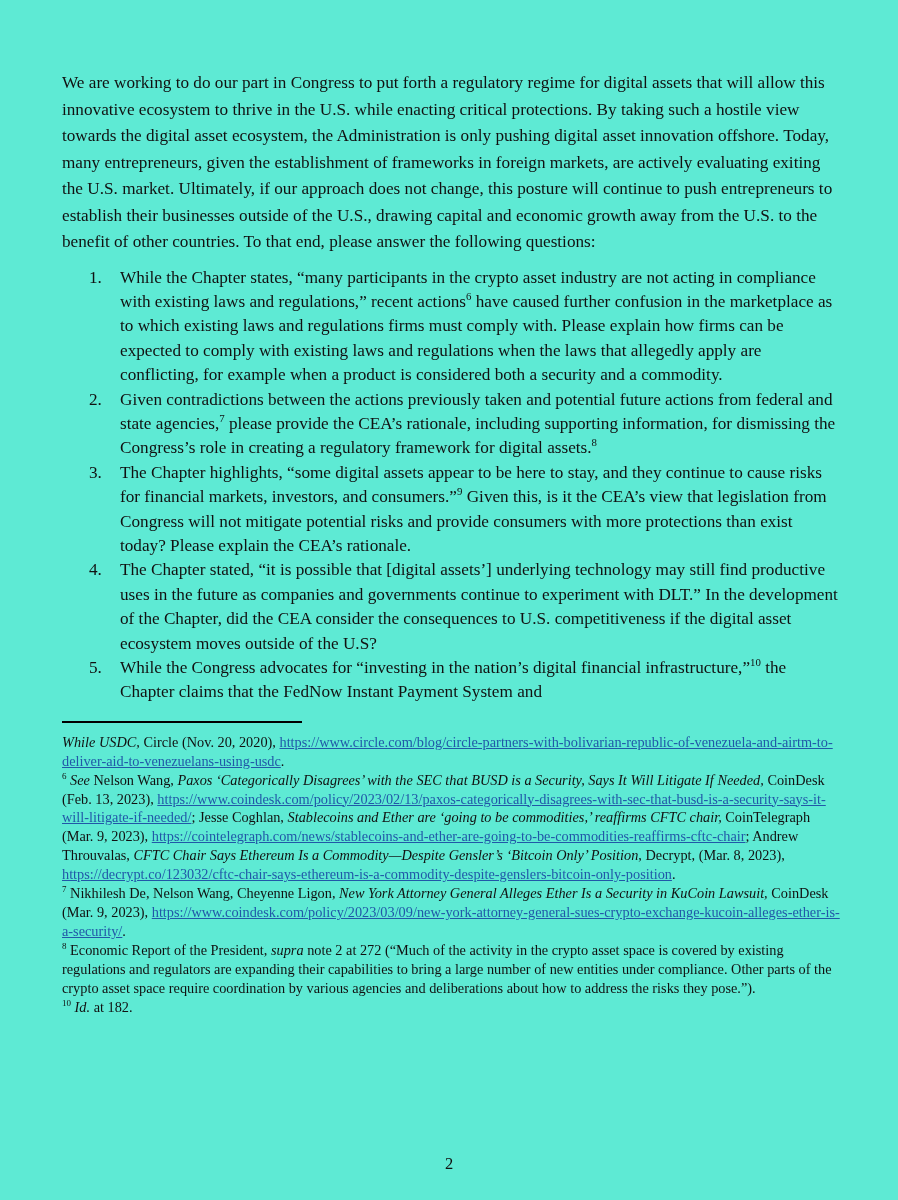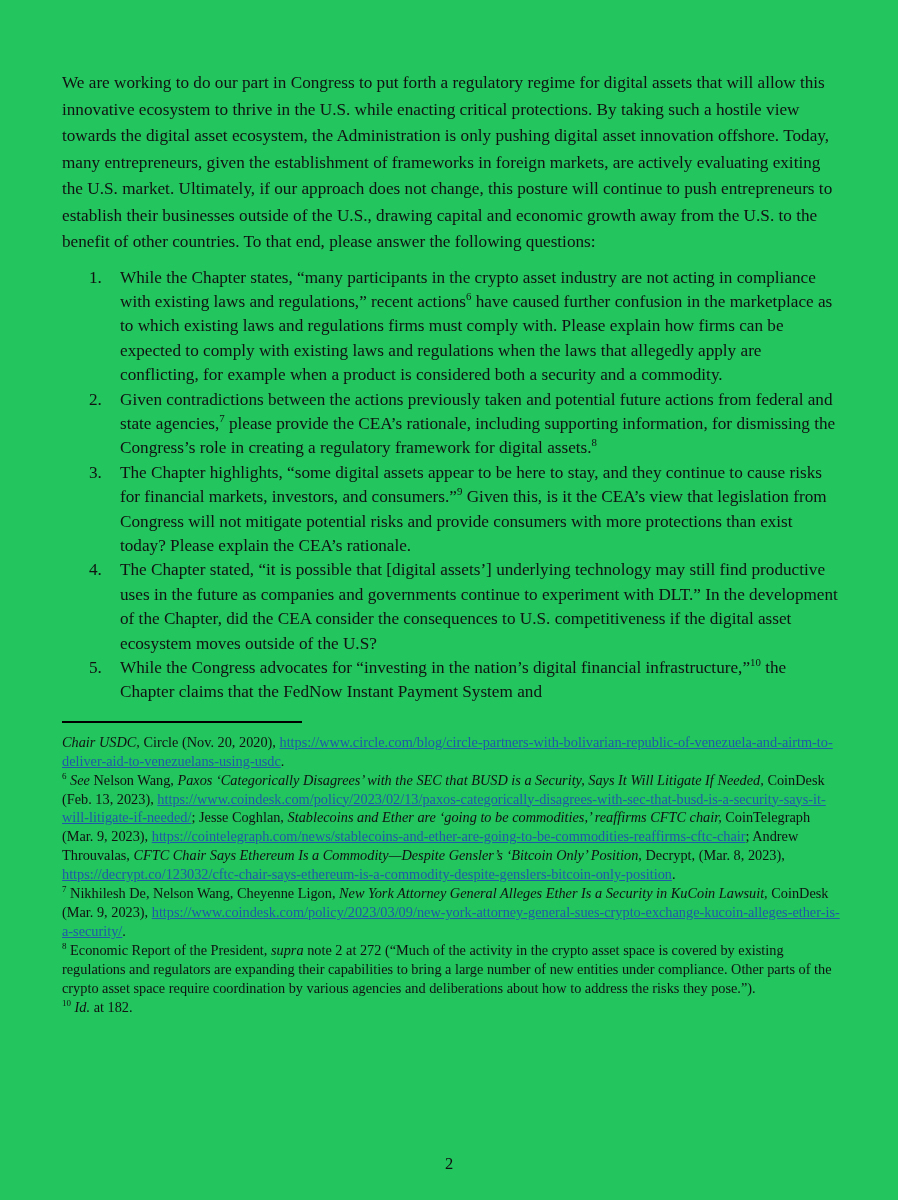--- a/index.html
+++ b/index.html
@@ -1,20 +1,20 @@
 <!DOCTYPE html>
 <html><head>
 <meta charset="utf-8">
 <style>
   html, body { margin: 0; padding: 0; background: #ffffff; }
   .page {
     position: relative;
     width: 898px;
     height: 1200px;
-    background: #22c55e;
+    background: #5eead4;
     font-family: "Liberation Serif", serif;
     color: #111111;
     overflow: hidden;
   }
   .content {
     position: absolute;
     left: 62px;
     right: 56px;
     top: 70px;
   }
@@ -100,21 +100,21 @@
         <div class="question">
           <span class="q-num">5.</span>
           <span class="q-text"><span>While the Congress advocates for “investing in the nation’s digital financial infrastructure,”</span><span class="sup">10</span><span> the Chapter claims that the FedNow Instant Payment System and</span></span>
         </div>
       </div>
 
     <hr class="fn-sep">
 
     <div class="footnotes">
 
-        <p class="footnote"><span class="italic">Chair USDC,</span><span> Circle (Nov. 20, 2020), </span><a href="#" class="link">https://www.circle.com/blog/circle-partners-with-bolivarian-republic-of-venezuela-and-airtm-to-deliver-aid-to-venezuelans-using-usdc</a><span>.</span></p>
+        <p class="footnote"><span class="italic">While USDC,</span><span> Circle (Nov. 20, 2020), </span><a href="#" class="link">https://www.circle.com/blog/circle-partners-with-bolivarian-republic-of-venezuela-and-airtm-to-deliver-aid-to-venezuelans-using-usdc</a><span>.</span></p>
 
         <p class="footnote"><span class="sup">6</span><span> </span><span class="italic">See</span><span> Nelson Wang, </span><span class="italic">Paxos ‘Categorically Disagrees’ with the SEC that BUSD is a Security, Says It Will Litigate If Needed,</span><span> CoinDesk (Feb. 13, 2023), </span><a href="#" class="link">https://www.coindesk.com/policy/2023/02/13/paxos-categorically-disagrees-with-sec-that-busd-is-a-security-says-it-will-litigate-if-needed/</a><span>; Jesse Coghlan, </span><span class="italic">Stablecoins and Ether are ‘going to be commodities,’ reaffirms CFTC chair,</span><span> CoinTelegraph (Mar. 9, 2023), </span><a href="#" class="link">https://cointelegraph.com/news/stablecoins-and-ether-are-going-to-be-commodities-reaffirms-cftc-chair</a><span>; Andrew Throuvalas, </span><span class="italic">CFTC Chair Says Ethereum Is a Commodity—Despite Gensler’s ‘Bitcoin Only’ Position</span><span>, Decrypt, (Mar. 8, 2023), </span><a href="#" class="link">https://decrypt.co/123032/cftc-chair-says-ethereum-is-a-commodity-despite-genslers-bitcoin-only-position</a><span>.</span></p>
 
         <p class="footnote"><span class="sup">7</span><span> Nikhilesh De, Nelson Wang, Cheyenne Ligon, </span><span class="italic">New York Attorney General Alleges Ether Is a Security in KuCoin Lawsuit,</span><span> CoinDesk (Mar. 9, 2023), </span><a href="#" class="link">https://www.coindesk.com/policy/2023/03/09/new-york-attorney-general-sues-crypto-exchange-kucoin-alleges-ether-is-a-security/</a><span>.</span></p>
 
         <p class="footnote"><span class="sup">8</span><span> Economic Report of the President, </span><span class="italic">supra</span><span> note 2 at 272 (“Much of the activity in the crypto asset space is covered by existing regulations and regulators are expanding their capabilities to bring a large number of new entities under compliance. Other parts of the crypto asset space require coordination by various agencies and deliberations about how to address the risks they pose.”).</span></p>
 
 
         <p class="footnote"><span class="sup">10</span><span> </span><span class="italic">Id.</span><span> at 182.</span></p>
       </div>

